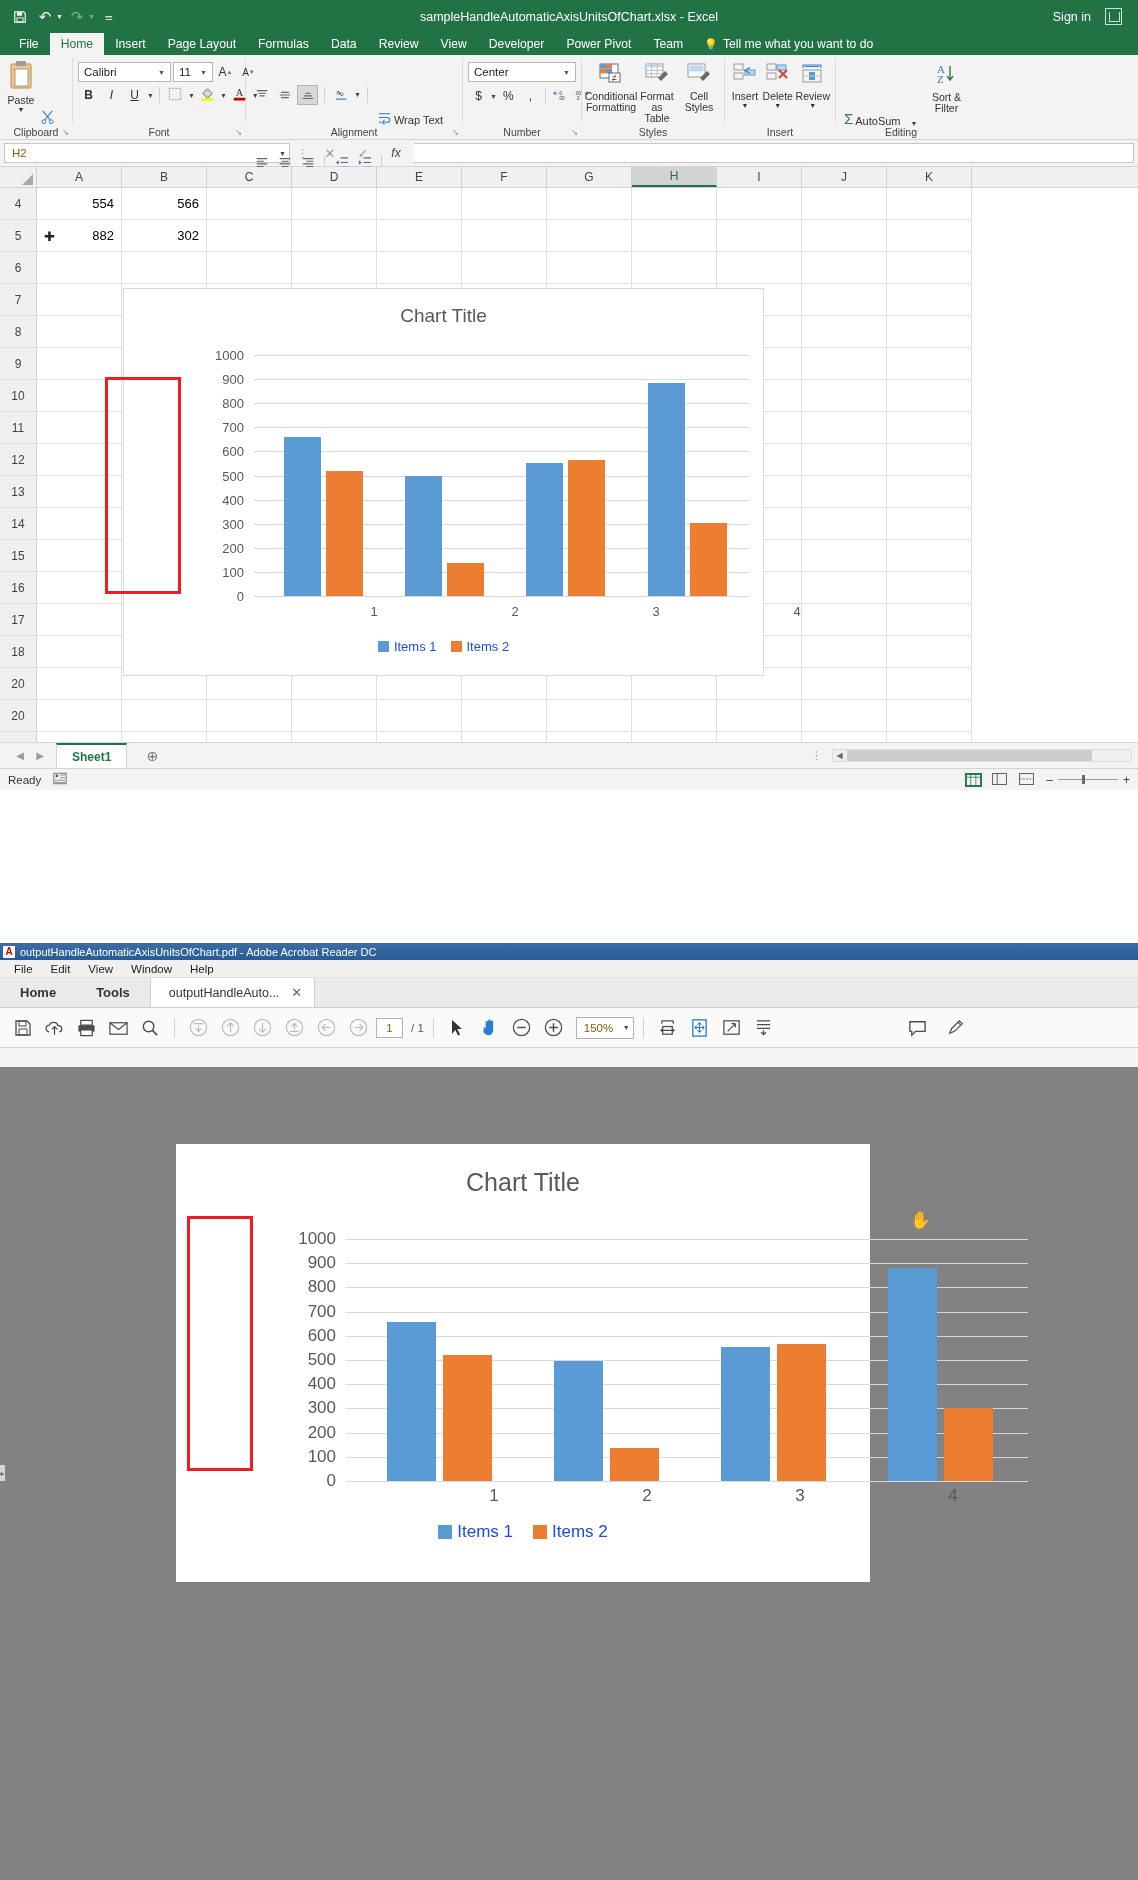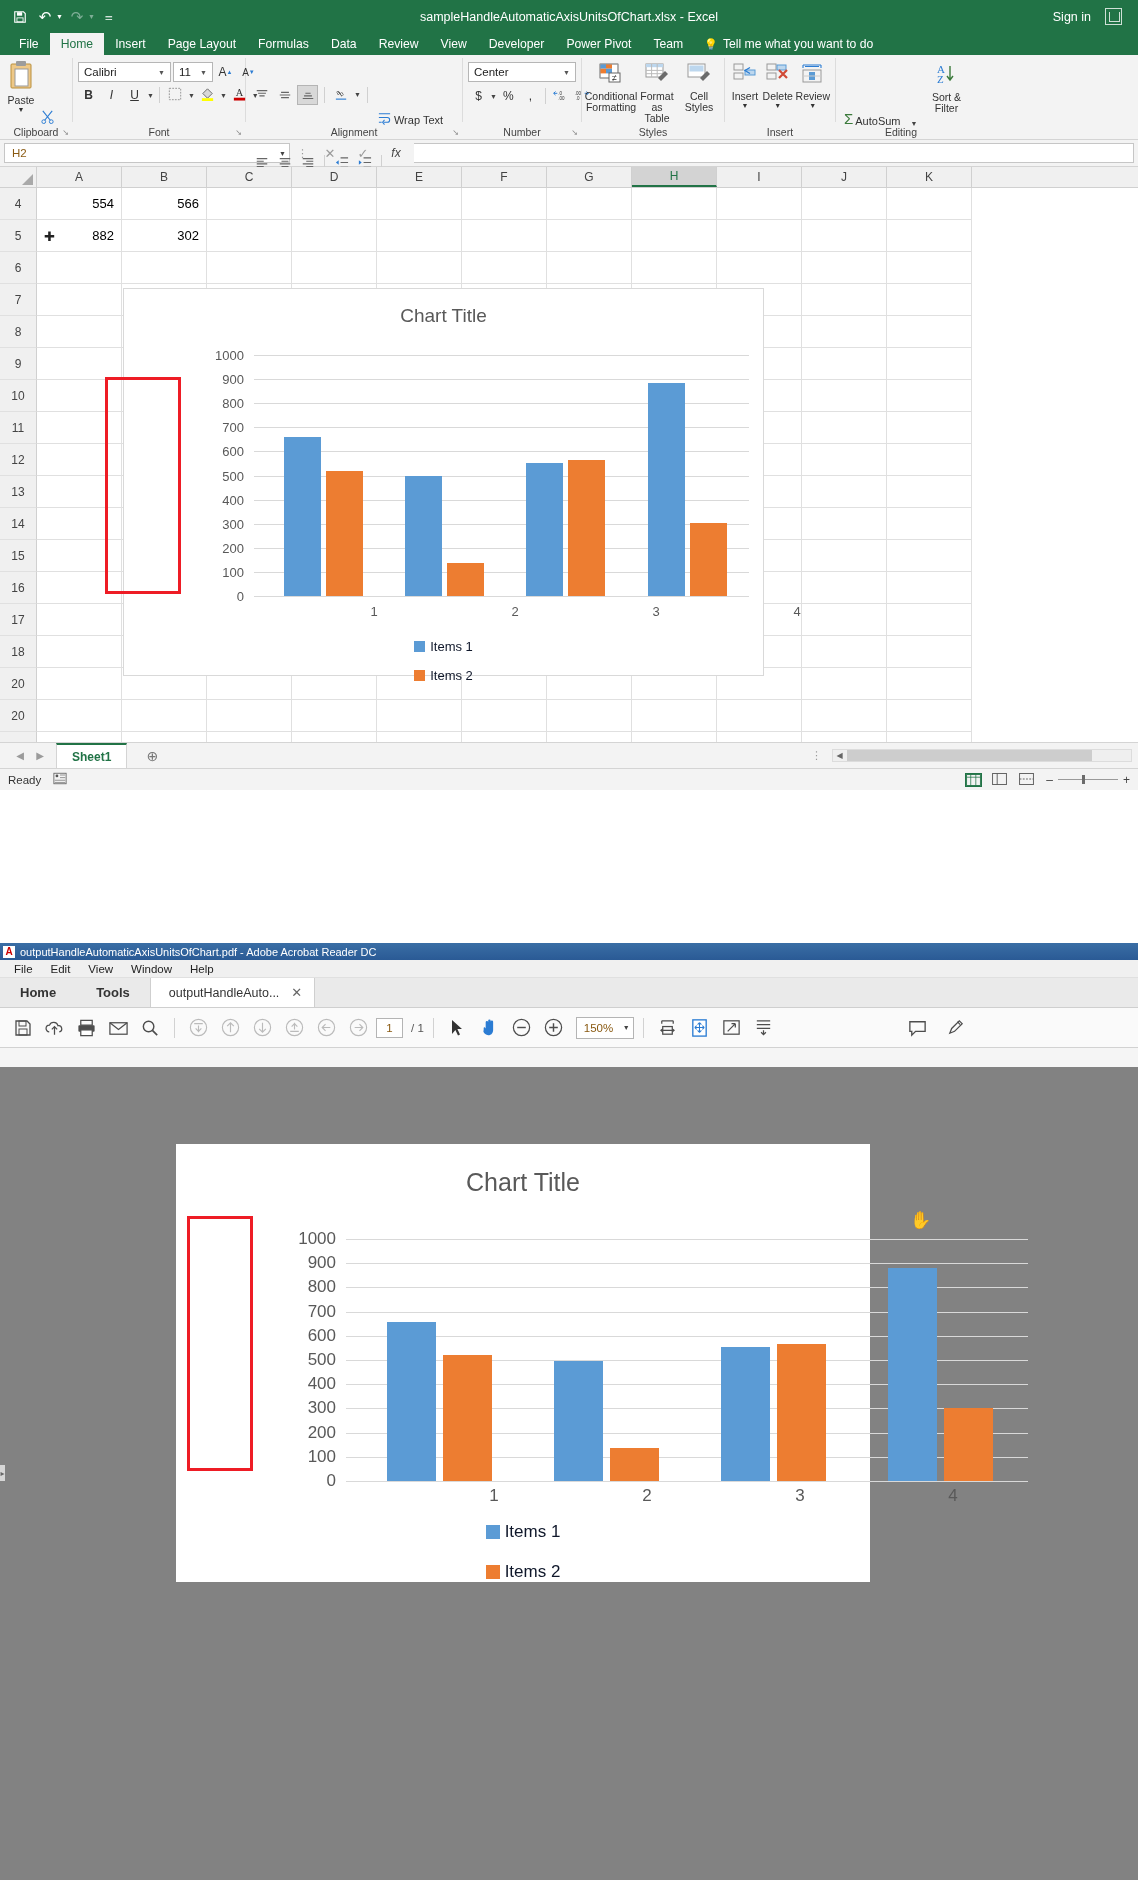--- a/index.html
+++ b/index.html
@@ -141,21 +141,21 @@
   .chart-title { text-align:center; color:#595959; }
   .plot { position:relative; }
   .ylabels { position:absolute; text-align:right; color:#595959; }
   .ylab { position:absolute; right:0; transform:translateY(-50%); white-space:nowrap; }
   .gridlines { position:absolute; left:0; right:0; top:0; bottom:0; }
   .gl-line { position:absolute; left:0; right:0; height:1px; background:#d9d9d9; }
   .bars { position:absolute; left:0; right:0; bottom:0; top:0; }
   .bar { position:absolute; bottom:0; }
   .xlabels { position:absolute; left:0; right:0; color:#595959; }
   .xlab { position:absolute; transform:translateX(-50%); }
-  .legend { position:absolute; left:0; right:0; display:flex; justify-content:center; align-items:center; gap:14px; color:#0f172a;flex-direction:column; }
+  .legend { position:absolute; left:0; right:0; display:flex; justify-content:center; align-items:center; gap:14px; color:#1d4ed8; }
   .leg-item { display:flex; align-items:center; gap:5px; }
   .leg-swatch { display:inline-block; }
   .redbox { position:absolute; border:3px solid #ee1c25; pointer-events:none; }
 
   
   .sheetbar {
     height:26px; background:#f3f3f3; border-top:1px solid #d4d4d4;
     display:flex; align-items:center; padding-left:10px; gap:0;
   }
   .nav-arrow { width:20px; text-align:center; color:#9b9b9b; font-size:10px; cursor:pointer; }

